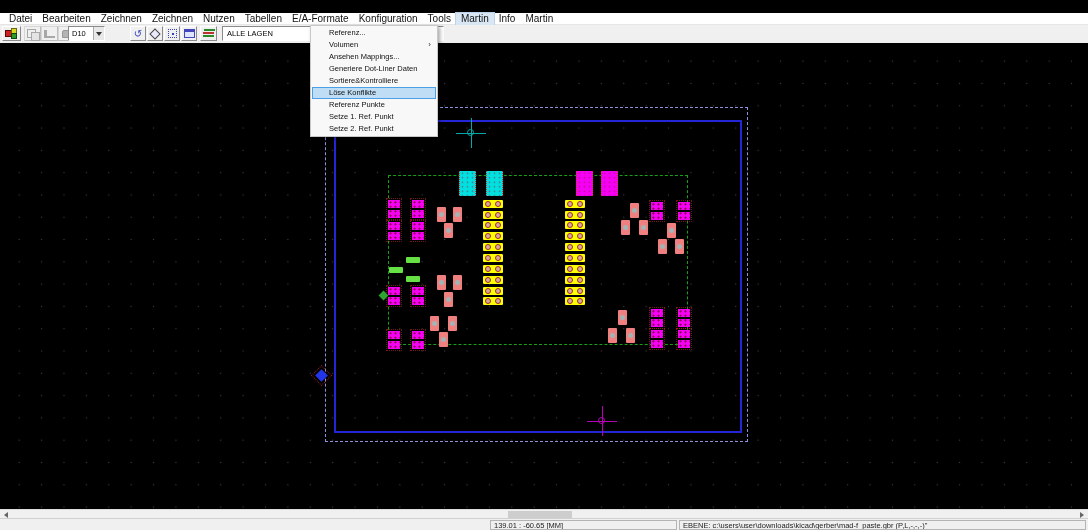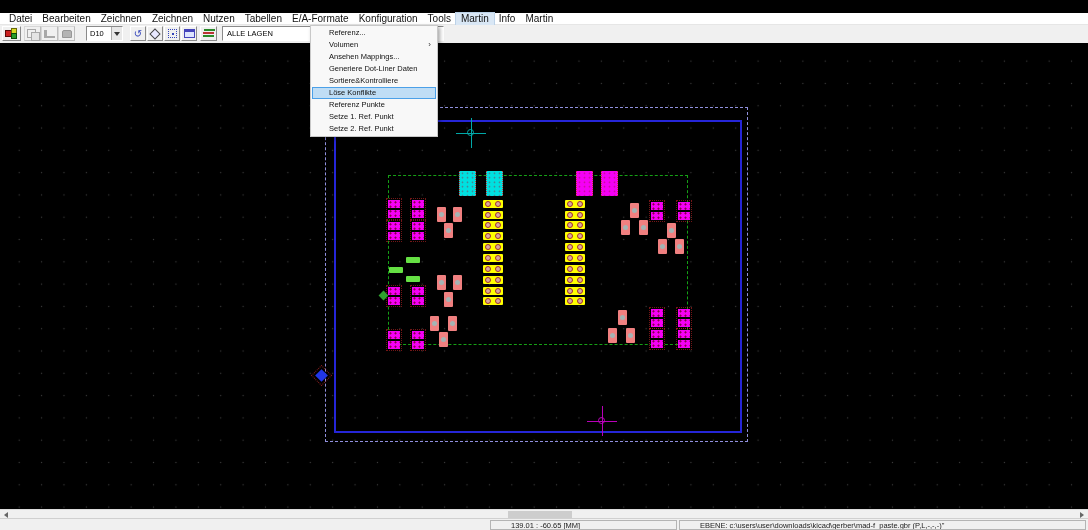--- a/index.html
+++ b/index.html
@@ -87,21 +87,21 @@
   .dd-item.hl { background:#bfddf5; outline:1px solid #4ba0e8; outline-offset:-1px; }
   .dd-item .sub { position:absolute; right:5px; top:0; font-size:8px; color:#333; }
 
   
   .hscroll { position:absolute; left:0; top:509px; width:1088px; height:9px; background:#f0f0f0; border-top:1px solid #dcdcdc; }
   .hs-btn { position:absolute; top:1px; width:10px; height:7px; display:flex; align-items:center; justify-content:center; }
   .tri-left { width:0;height:0;border-top:3px solid transparent;border-bottom:3px solid transparent;border-right:4px solid #666; }
   .tri-right { width:0;height:0;border-top:3px solid transparent;border-bottom:3px solid transparent;border-left:4px solid #666; }
   .hs-thumb { position:absolute; left:508px; top:1px; width:64px; height:7px; background:#cdcdcd; }
   .statusbar { position:absolute; left:0; top:518px; width:1088px; height:12px; background:#f0f0f0; border-top:1px solid #d0d0d0; font-size:7.5px; color:#222; }
-  .status-panel { position:absolute; top:1px; height:10px; line-height:9px; border:1px solid #b4b4b4; background:#f0f0f0; padding-left:20px; white-space:nowrap; overflow:hidden; }
+  .status-panel { position:absolute; top:1px; height:10px; line-height:9px; border:1px solid #b4b4b4; background:#f0f0f0; padding-left:3px; white-space:nowrap; overflow:hidden; }
   .sp-coords { left:490px; width:187px; }
   .sp-layer { left:679px; right:2px; }
 </style>
 </head>
 <body>
 
 <div class="window">
 
 
   <div class="menubar" id="menubar">
@@ -129,21 +129,21 @@
     </div>
     <div class="tbtn flat" style="left:24px;width:17px;">
       <span class="ico-gray-squares"></span>
     </div>
     <div class="tbtn flat" style="left:41px;width:17px;">
       <span class="ico-gray-move"></span>
     </div>
     <div class="tbtn flat" style="left:58px;width:17px;">
       <span class="ico-gray-stamp"></span>
     </div>
-    <div class="combo" style="left:86px;width:37px;">
+    <div class="combo" style="left:68px;width:37px;">
       <span class="val">D10</span>
       <span class="drop">
           <span class="tri-down"></span>
         </span>
     </div>
     <div class="tbtn" style="left:130px;width:16px;">
       <span class="ico-rotate">↺</span>
     </div>
     <div class="tbtn" style="left:147px;width:16px;">
       <span class="ico-diamond"></span>

